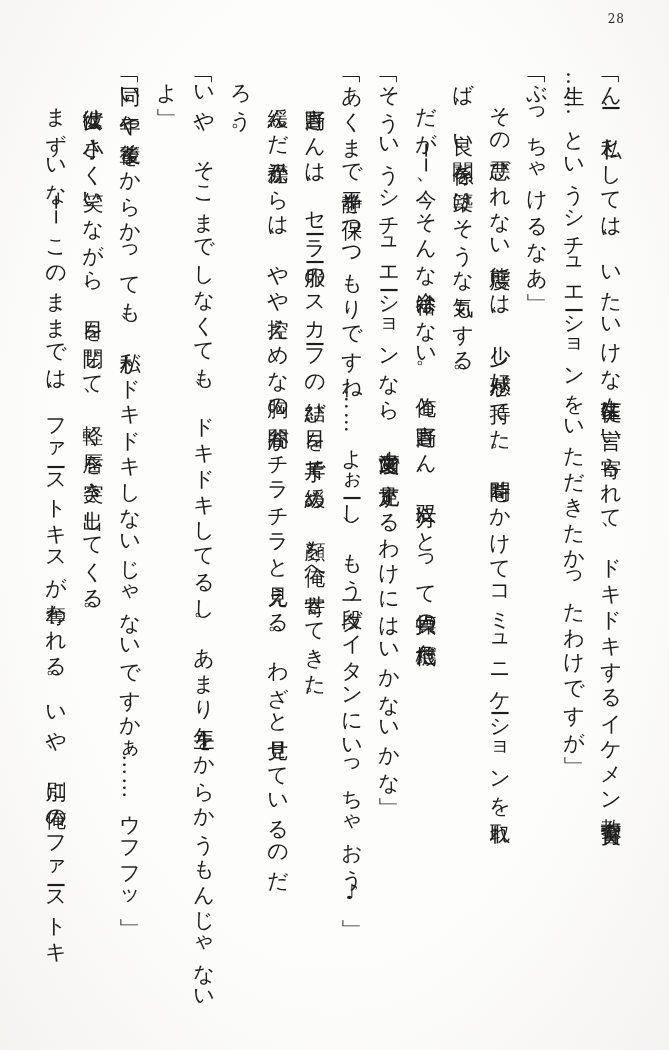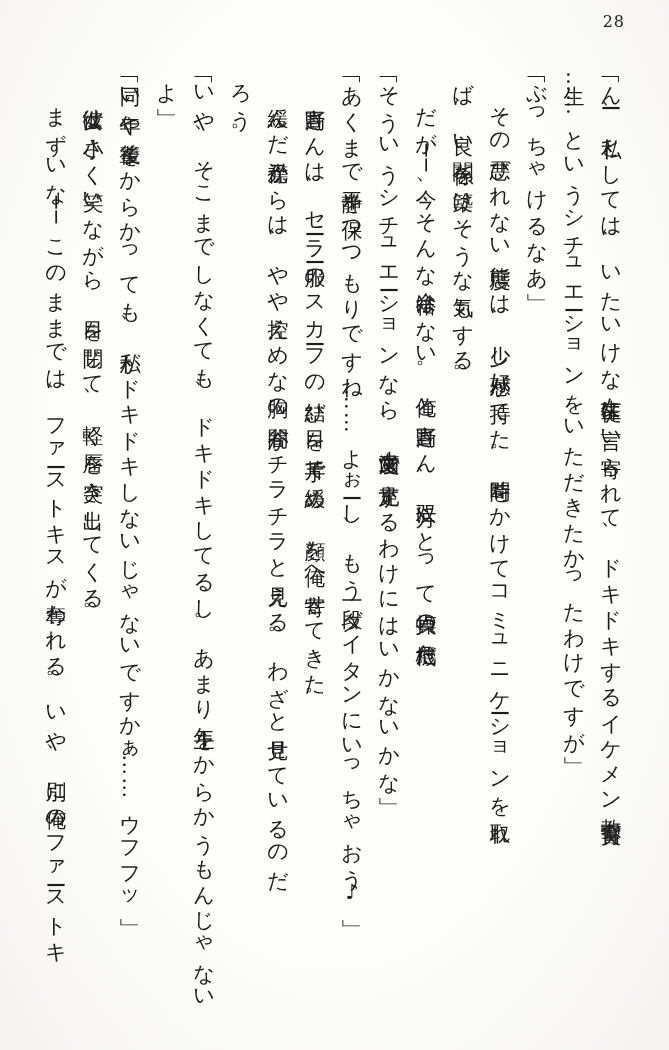--- a/index.html
+++ b/index.html
@@ -15,21 +15,21 @@
   }
   .page {
     position: relative;
     width: 669px;
     height: 1050px;
   }
   .page-number {
     position: absolute;
     top: 12px;
     right: 44px;
-    font-size: 16px;
+    font-size: 12px;
     color: #242424;
     letter-spacing: 1px;
   }
   .text-block {
     position: absolute;
     top: 69px;
     right: 40px;
     height: 930px;
     writing-mode: vertical-rl;
     text-orientation: mixed;

